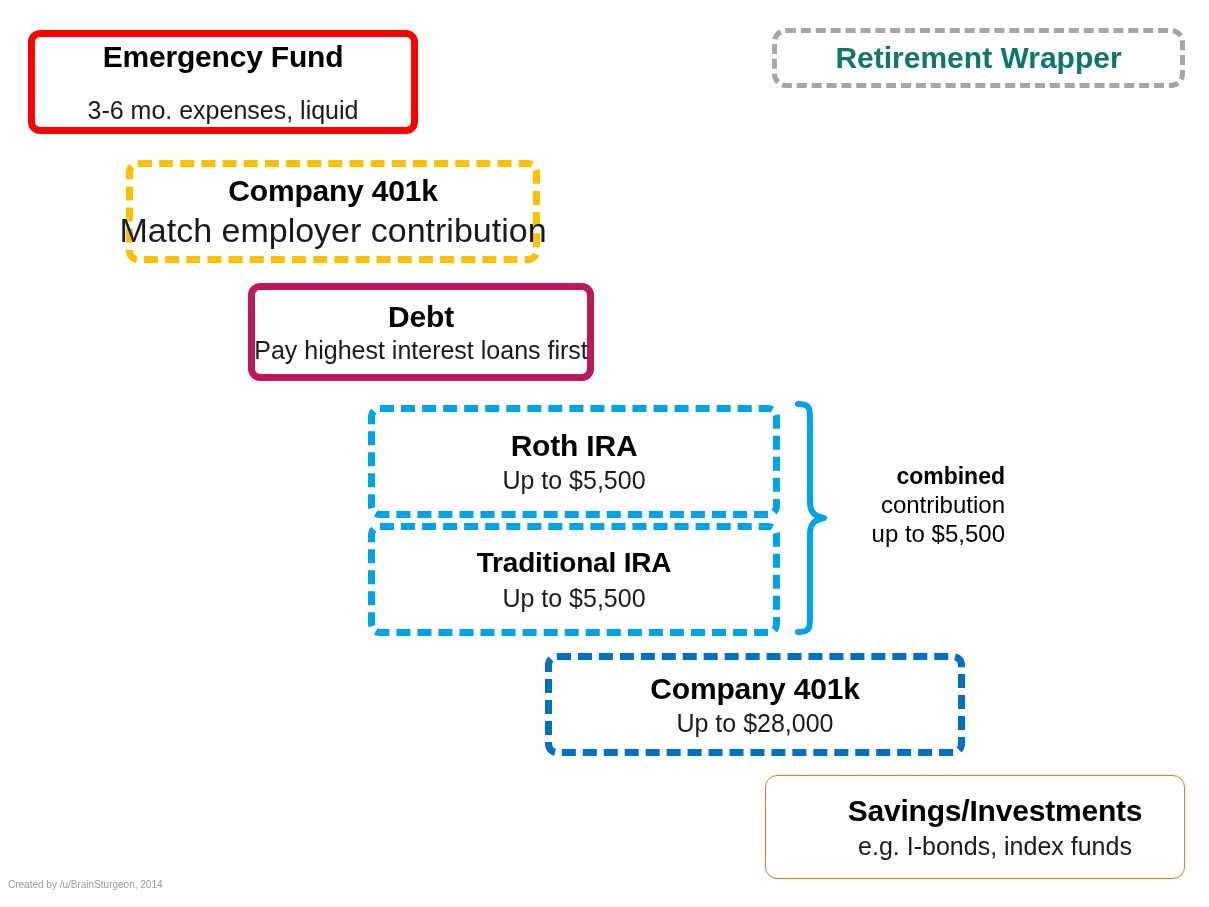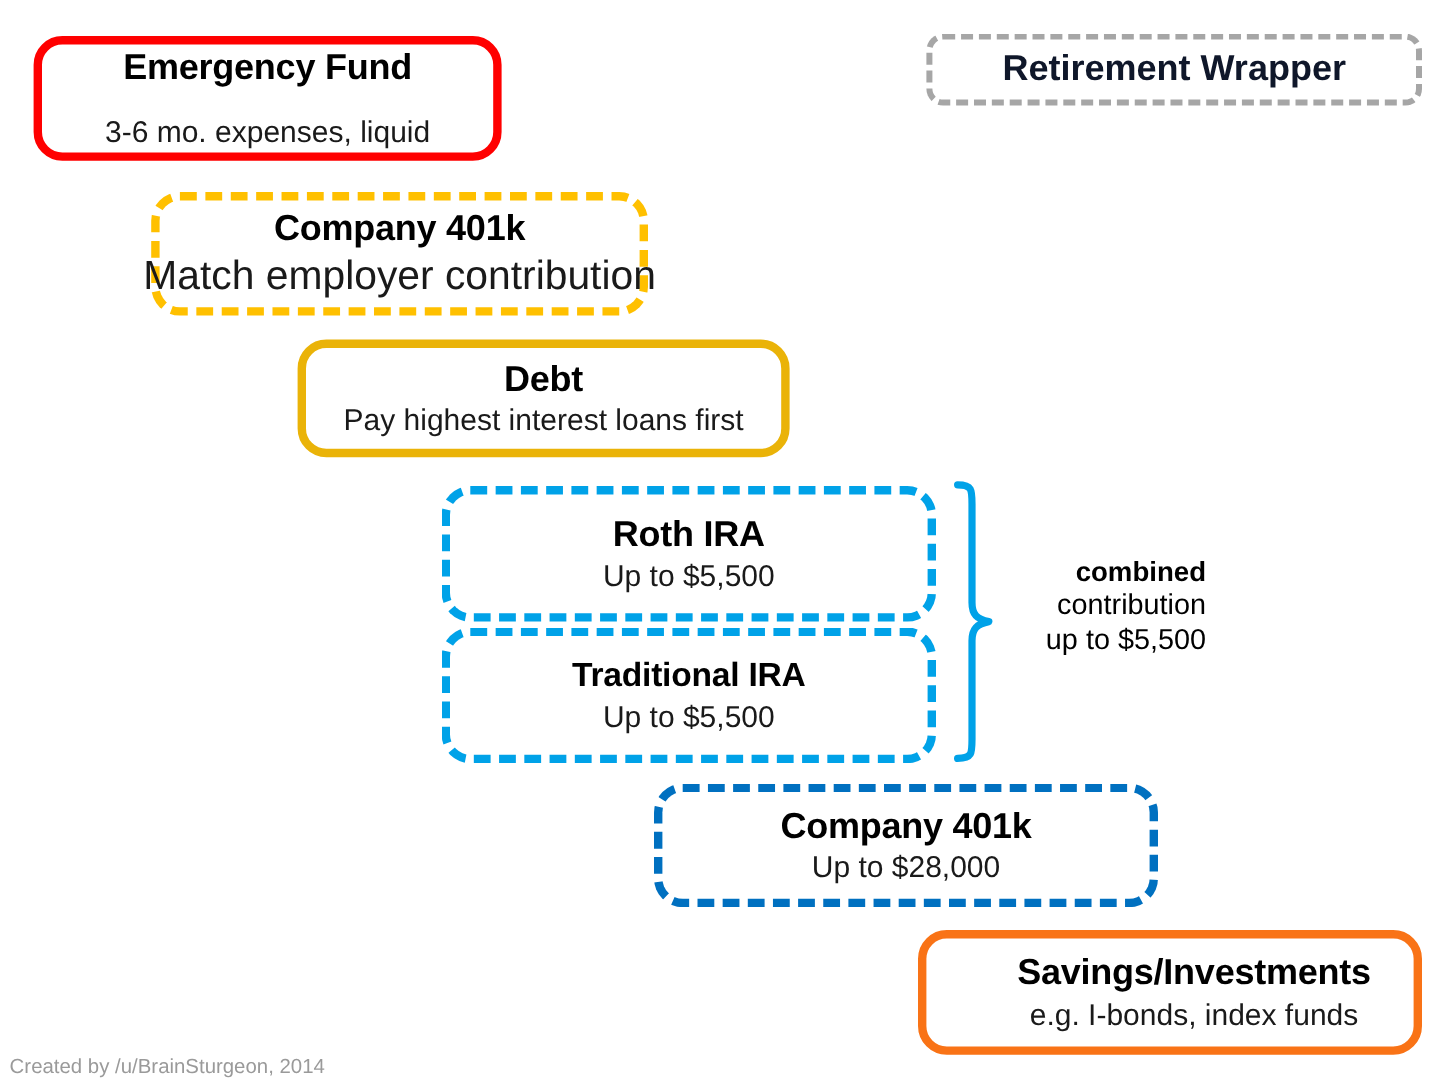--- a/index.html
+++ b/index.html
@@ -16,21 +16,21 @@
     overflow: hidden;
     font-family: "Liberation Sans", sans-serif;
     -webkit-font-smoothing: antialiased;
   }
 
   
   .step-box {
     position: absolute;
     box-sizing: border-box;
     background: #ffffff;
-    border-radius: 24px;
+    border-radius: 12px;
     display: flex;
     flex-direction: column;
     align-items: center;
     justify-content: center;
     text-align: center;
     line-height: 1.12;
   }
   .step-title {
     font-weight: bold;
     color: #000000;
@@ -52,22 +52,22 @@
   .box-emergency .step-sub   { font-size: 25px; margin-top: 22px; }
 
   .box-401k-match {
     left: 126px; top: 160px;  width: 414px; height: 103px;
     border: 7px dashed #FFC000;
   }
   .box-401k-match .step-title { font-size: 30px; }
   .box-401k-match .step-sub   { font-size: 34px; margin-top: 4px; }
 
   .box-debt {
-    left: 248px; top: 283px;  width: 410px; height: 98px;
-    border: 7px solid #eab308;
+    left: 248px; top: 283px;  width: 346px; height: 98px;
+    border: 7px solid #be185d;
   }
   .box-debt .step-title { font-size: 30px; }
   .box-debt .step-sub   { font-size: 25px; margin-top: 2px; }
 
   .box-roth {
     left: 368px; top: 405px;  width: 412px; height: 113px;
     border: 7px dashed #00A2E8;
   }
   .box-roth .step-title { font-size: 30px; }
   .box-roth .step-sub   { font-size: 25px; margin-top: 4px; }
@@ -81,42 +81,42 @@
 
   .box-401k-max {
     left: 545px; top: 653px;  width: 420px; height: 103px;
     border: 7px dashed #0070C0;
   }
   .box-401k-max .step-title { font-size: 30px; }
   .box-401k-max .step-sub   { font-size: 25px; margin-top: 4px; }
 
   .box-savings {
     left: 765px; top: 775px;  width: 420px; height: 104px;
-    border: 7px solid #f97316;
+    border: 1px solid #f97316;
     padding-left: 40px;
   }
   .box-savings .step-title { font-size: 30px; }
   .box-savings .step-sub   { font-size: 25px; margin-top: 4px; }
 
   
   .wrapper-legend {
     position: absolute;
     left: 772px; top: 28px; width: 413px; height: 60px;
     box-sizing: border-box;
     border: 5px dashed #A6A6A6;
     border-radius: 14px;
     display: flex;
     align-items: center;
     justify-content: center;
     background: #ffffff;
   }
   .wrapper-legend-label {
     font-size: 30px;
     font-weight: bold;
-    color: #0f172a;
+    color: #0f766e;
     white-space: nowrap;
   }
 
   
   .brace-wrap {
     position: absolute;
     left: 780px; top: 398px; width: 56px; height: 240px;
     pointer-events: none;
   }
   .brace-wrap svg { display: block; }
@@ -136,21 +136,21 @@
   .combined-note .note-line {
     display: block;
     font-size: 24px;
     font-weight: normal;
   }
 
   
   .credit {
     position: absolute;
     left: 8px; top: 879px;
-    font-size: 17px;
+    font-size: 10px;
     color: #9a9a9a;
     white-space: nowrap;
   }
 </style>
 </head>
 <body>
 
 <div id="canvas">
 
   <div class="wrapper-legend">

